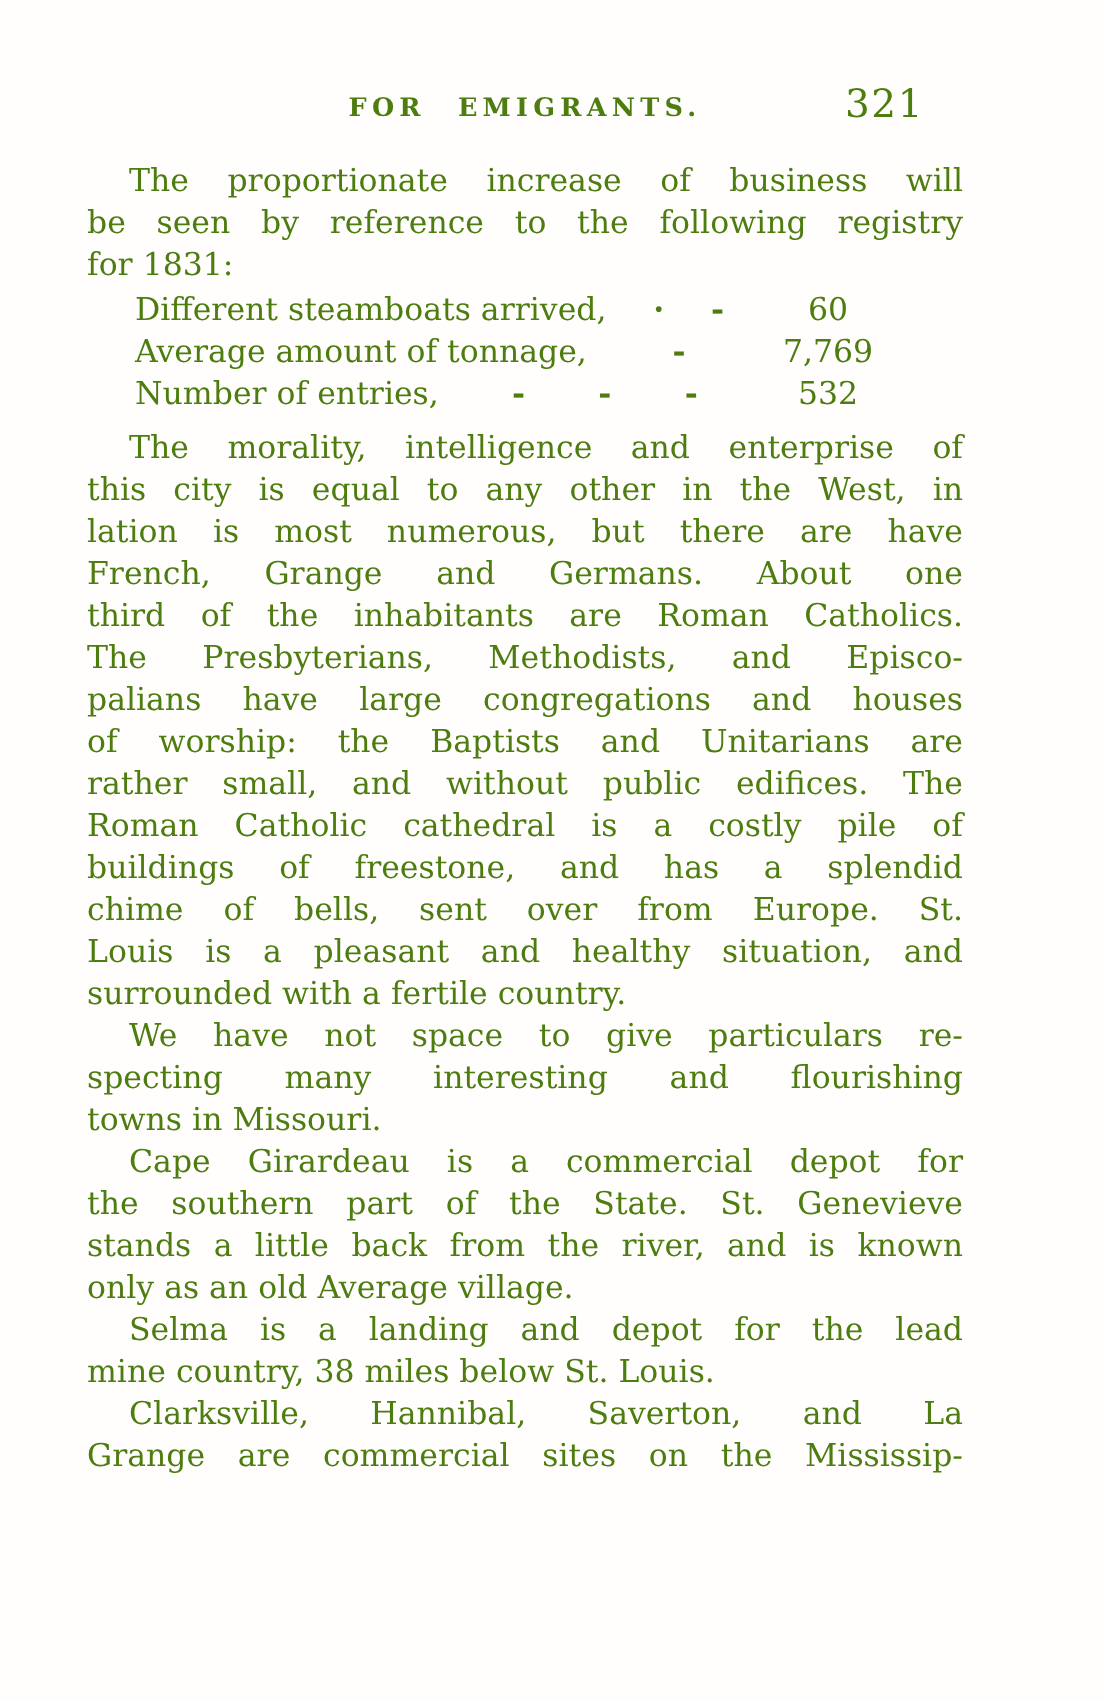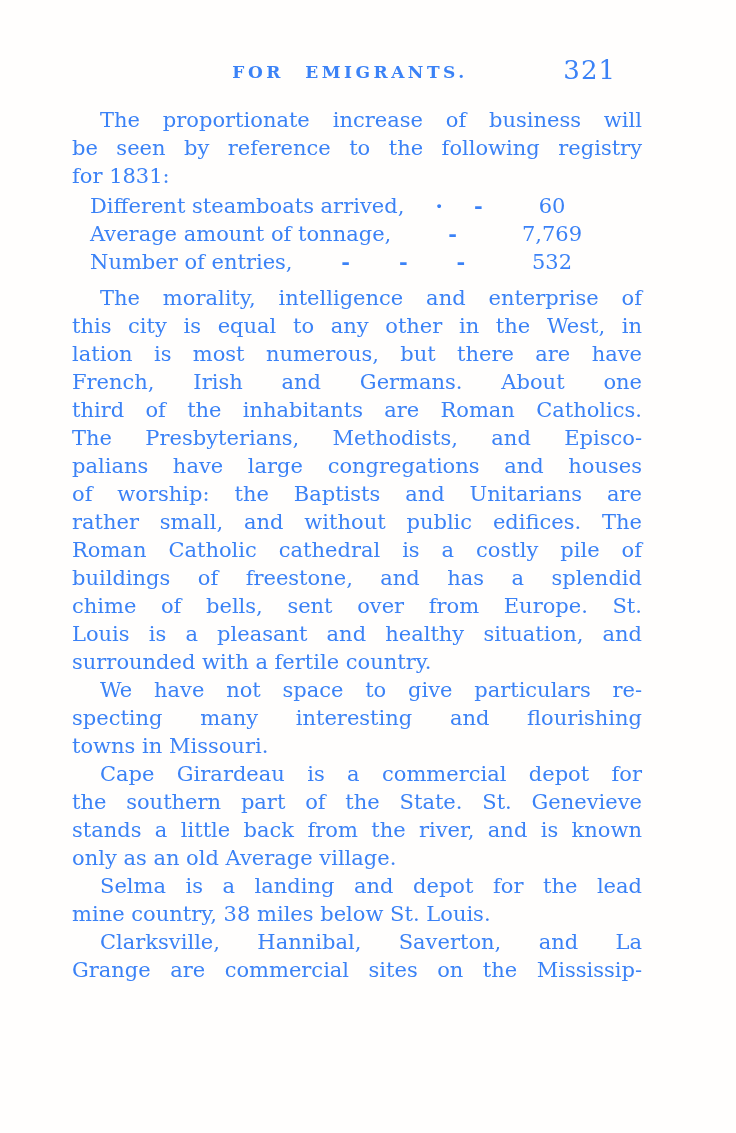--- a/index.html
+++ b/index.html
@@ -5,21 +5,21 @@
   html, body {
     margin: 0;
     padding: 0;
     background: #ffffff;
   }
   .page {
     position: relative;
     width: 736px;
     height: 1133px;
     background: #fffefd;
-    color: #3b82f6;
+    color: #4d7c0f;
     font-family: "DejaVu Serif", "Liberation Serif", serif;
     overflow: hidden;
   }
   .running-head {
     position: absolute;
     left: 58px;
     top: 58px;
     width: 584px;
     height: 30px;
   }
@@ -52,21 +52,20 @@
     margin: 0;
   }
   .line {
     height: 28px;
     line-height: 28px;
     text-align: justify;
     text-align-last: justify;
     text-justify: inter-word;
     white-space: normal;
     overflow: visible;
-    margin-left: 14px;
   }
   .line.indent {
     text-indent: 28px;
   }
   .line.last {
     text-align: right;
     text-align-last: left;
   }
   .registry {
     margin: 2px 0 8px 32px;
@@ -134,21 +133,21 @@
             <span>-</span>
             <span>-</span>
           </span>
           <span class="reg-value">532</span>
         </div>
       </div>
       <div class="para">
         <div class="line indent">The morality, intelligence and enterprise of</div>
         <div class="line">this city is equal to any other in the West, in</div>
         <div class="line">lation is most numerous, but there are have</div>
-        <div class="line">French, Irish and Germans.  About one</div>
+        <div class="line">French, Grange and Germans.  About one</div>
         <div class="line">third of the inhabitants are Roman Catholics.</div>
         <div class="line">The Presbyterians, Methodists, and Episco-</div>
         <div class="line">palians have large congregations and houses</div>
         <div class="line">of worship: the Baptists and Unitarians are</div>
         <div class="line">rather small, and without public edifices.  The</div>
         <div class="line">Roman Catholic cathedral is a costly pile of</div>
         <div class="line">buildings of freestone, and has a splendid</div>
         <div class="line">chime of bells, sent over from Europe.  St.</div>
         <div class="line">Louis is a pleasant and healthy situation, and</div>
         <div class="line last">surrounded with a fertile country.</div>

